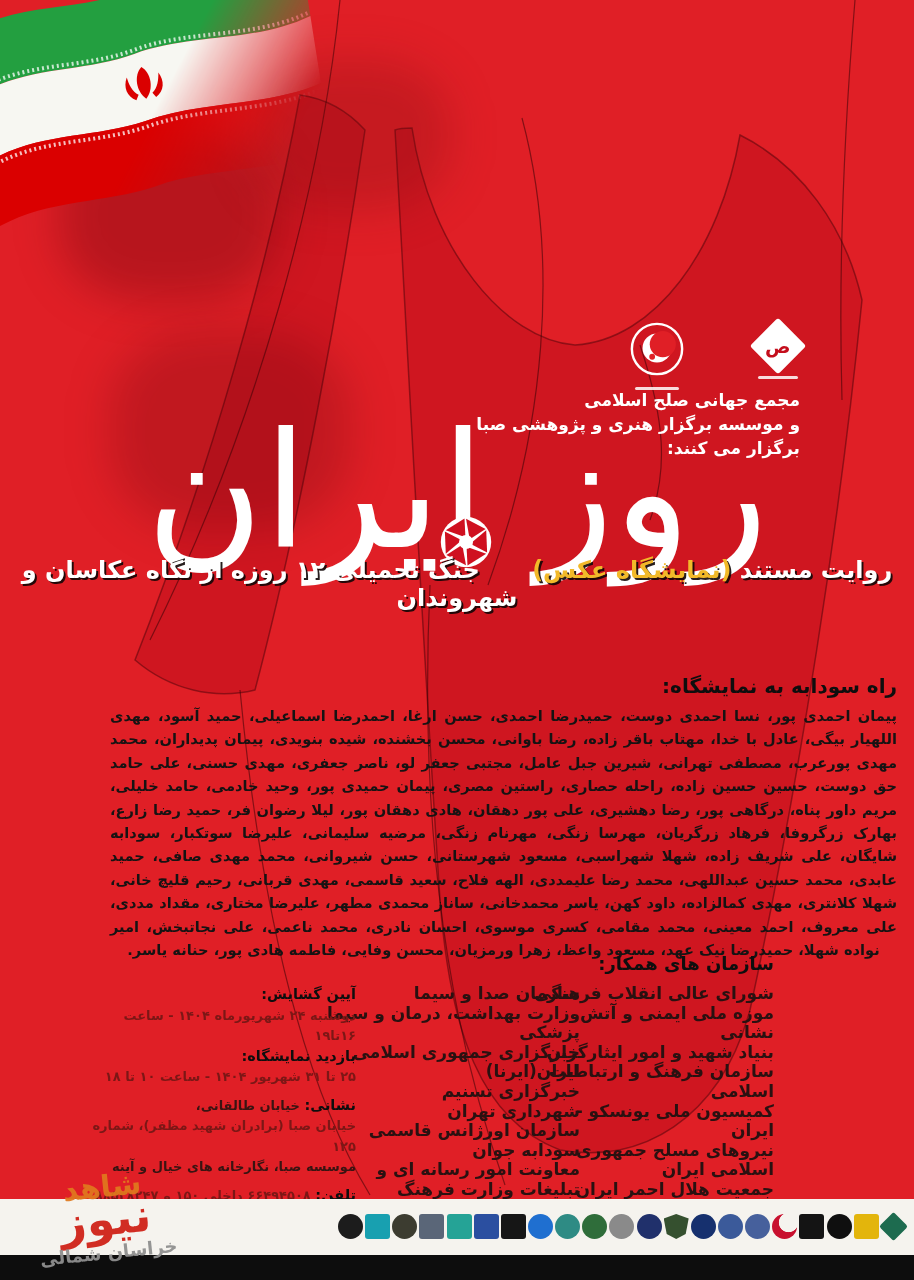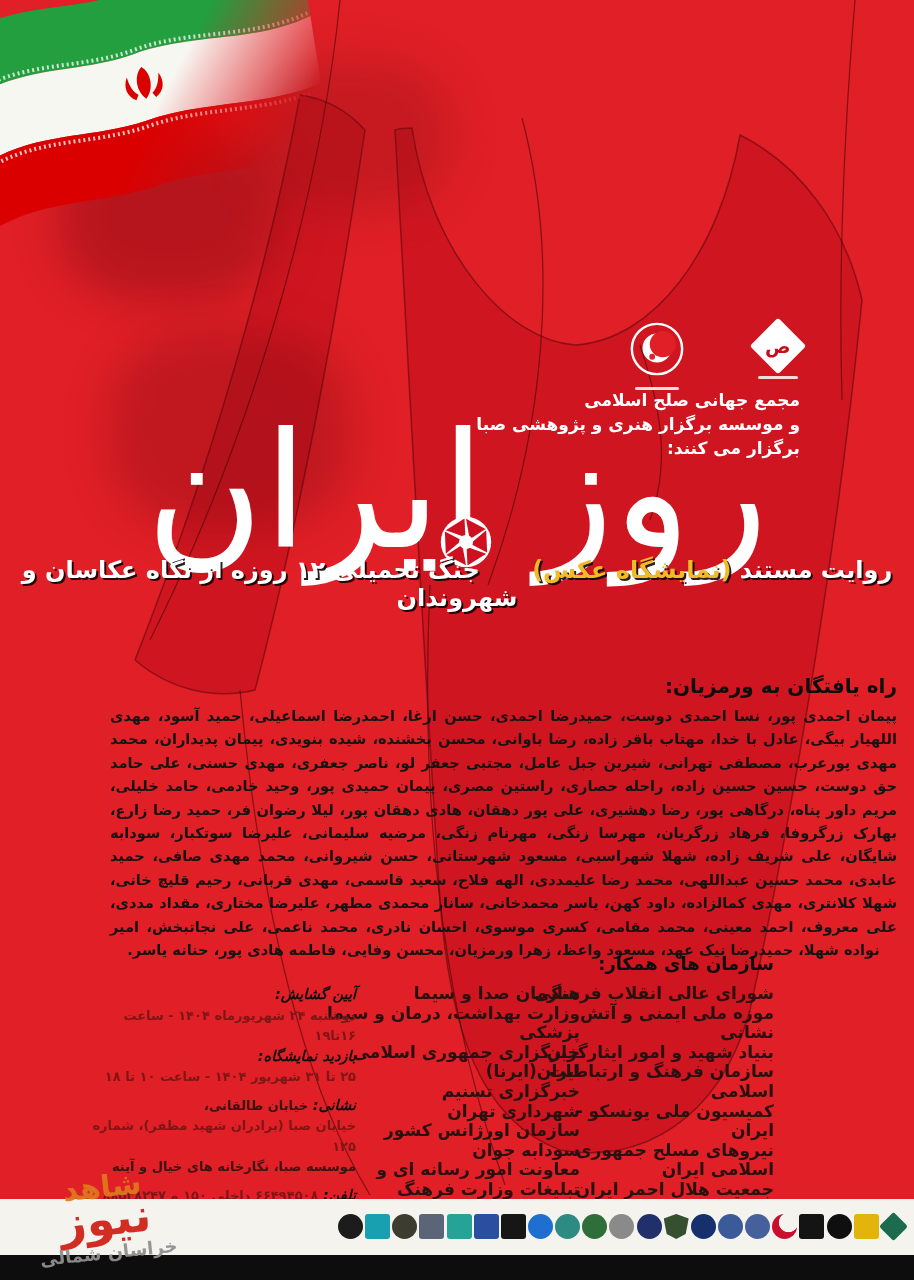--- a/index.html
+++ b/index.html
@@ -28,21 +28,21 @@
   .p-heading{right:17px;top:674px;direction:rtl;color:#0e0e0e;font-size:20px;font-weight:bold;z-index:3;}
   .names{left:110px;right:17px;top:704px;direction:rtl;text-align:justify;text-align-last:center;
     color:#161313;font-size:14.6px;font-weight:bold;line-height:23.4px;z-index:3;}
   
   .col{direction:rtl;text-align:right;z-index:3;}
   .partners{right:140px;top:953px;width:240px;}
   .partners .head{font-size:18px;font-weight:bold;color:#0e0e0e;margin-bottom:10px;}
   .partners .item,.media .item{font-size:17px;font-weight:600;color:#2a1111;line-height:19.6px;}
   .media{right:334px;top:984px;width:256px;}
   .opening{left:84px;top:984px;width:272px;}
-  .opening .lbl{font-size:14.5px;font-weight:bold;color:#0e0e0e;font-style:italic;}
+  .opening .lbl{font-size:14.5px;font-weight:bold;color:#0e0e0e;}
   .opening .val{font-size:13px;font-weight:600;color:#7c1716;}
   .opening .dark{color:#3a1412;}
   .opening div{line-height:19.5px;}
   .sp{height:8px;}
   
   .strip-white{left:0;right:0;top:1199px;height:56px;background:#f5f3ee;z-index:6;}
   .logo-row{position:absolute;left:338px;right:8px;top:15px;display:flex;justify-content:space-between;align-items:center;}
   .blogo{width:25px;height:25px;flex:0 0 auto;}
   .blogo.circle{border-radius:50%;}
   .blogo.square{border-radius:3px;}
@@ -132,21 +132,21 @@
       <path d="M30 5 L51 16 L34 27 Z" transform="rotate(240 30 30)"></path>
       <path d="M30 5 L51 16 L34 27 Z" transform="rotate(300 30 30)"></path>
     </g>
     <circle cx="30" cy="30" r="7.5" fill="#ffffff"></circle>
   </svg>
 
   <div class="abs subtitle">
     <span>روایت مستند </span><span class="hl">(نمایشگاه عکس)</span><span> جنگ تحمیلی ۱۲ روزه از نگاه عکاسان و شهروندان</span>
   </div>
 
-  <div class="abs p-heading">راه یافتگان به ورمزیان:</div>
+  <div class="abs p-heading">راه سودابه به نمایشگاه:</div>
   <div class="abs names">پیمان احمدی پور، نسا احمدی دوست، حمیدرضا احمدی، حسن ارغا، احمدرضا اسماعیلی، حمید آسود، مهدی اللهیار بیگی، عادل با خدا، مهتاب باقر زاده، رضا باوانی، محسن بخشنده، شیده بنویدی، پیمان پدیداران، محمد مهدی پورعرب، مصطفی تهرانی، شیرین جبل عامل، مجتبی جعفر لو، ناصر جعفری، مهدی حسنی، علی حامد حق دوست، حسین حسین زاده، راحله حصاری، راستین مصری، پیمان حمیدی پور، وحید خادمی، حامد خلیلی، مریم داور پناه، درگاهی پور، رضا دهشیری، علی پور دهقان، هادی دهقان پور، لیلا رضوان فر، حمید رضا زارع، بهارک زرگروفا، فرهاد زرگریان، مهرسا زنگی، مهرنام زنگی، مرضیه سلیمانی، علیرضا سوتکبار، سودابه شایگان، علی شریف زاده، شهلا شهراسبی، مسعود شهرستانی، حسن شیروانی، محمد مهدی صافی، حمید عابدی، محمد حسین عبداللهی، محمد رضا علیمددی، الهه فلاح، سعید قاسمی، مهدی قربانی، رحیم قلیچ خانی، شهلا کلانتری، مهدی کمالزاده، داود کهن، یاسر محمدخانی، ساناز محمدی مطهر، علیرضا مختاری، مقداد مددی، علی معروف، احمد معینی، محمد مقامی، کسری موسوی، احسان نادری، محمد ناعمی، علی نجاتبخش، امیر نواده شهلا، حمیدرضا نیک عهد، مسعود واعظ، زهرا ورمزیان، محسن وفایی، فاطمه هادی پور، حنانه یاسر.</div>
 
   <div class="abs col partners">
     <div class="head">سازمان های همکار:</div>
     <div class="item">شورای عالی انقلاب فرهنگی</div>
     <div class="item">موزه ملی ایمنی و آتش نشانی</div>
     <div class="item">بنیاد شهید و امور ایثارگران</div>
     <div class="item">سازمان فرهنگ و ارتباطات اسلامی</div>
     <div class="item">کمیسیون ملی یونسکو - ایران</div>
     <div class="item">نیروهای مسلح جمهوری اسلامی ایران</div>
@@ -154,21 +154,21 @@
     <div class="item">انجمن عکس انقلاب و دفاع مقدس</div>
     <div class="item">شرکت متروی تهران</div>
   </div>
 
   <div class="abs col media">
     <div class="item">سازمان صدا و سیما</div>
     <div class="item">وزارت بهداشت، درمان و سیما پزشکی</div>
     <div class="item">خبرگزاری جمهوری اسلامی ایران(ایرنا)</div>
     <div class="item">خبرگزاری تسنیم</div>
     <div class="item">شهرداری تهران</div>
-    <div class="item">سازمان اورژانس کشور</div>
+    <div class="item">سازمان اورژانس قاسمی</div>
     <div class="item">سودابه جوان</div>
     <div class="item">معاونت امور رسانه ای و تبلیغات وزارت فرهنگ</div>
     <div class="item">و ارشاد اسلامی</div>
   </div>
 
   <div class="abs col opening">
     <div><span class="lbl">آیین گشایش:</span></div>
     <div><span class="val">دوشنبه ۲۴ شهریورماه ۱۴۰۴ - ساعت ۱۶تا۱۹</span></div>
     <div><span class="lbl">بازدید نمایشگاه:</span></div>
     <div><span class="val">۲۵ تا ۳۱ شهریور ۱۴۰۴ - ساعت ۱۰ تا ۱۸</span></div>

